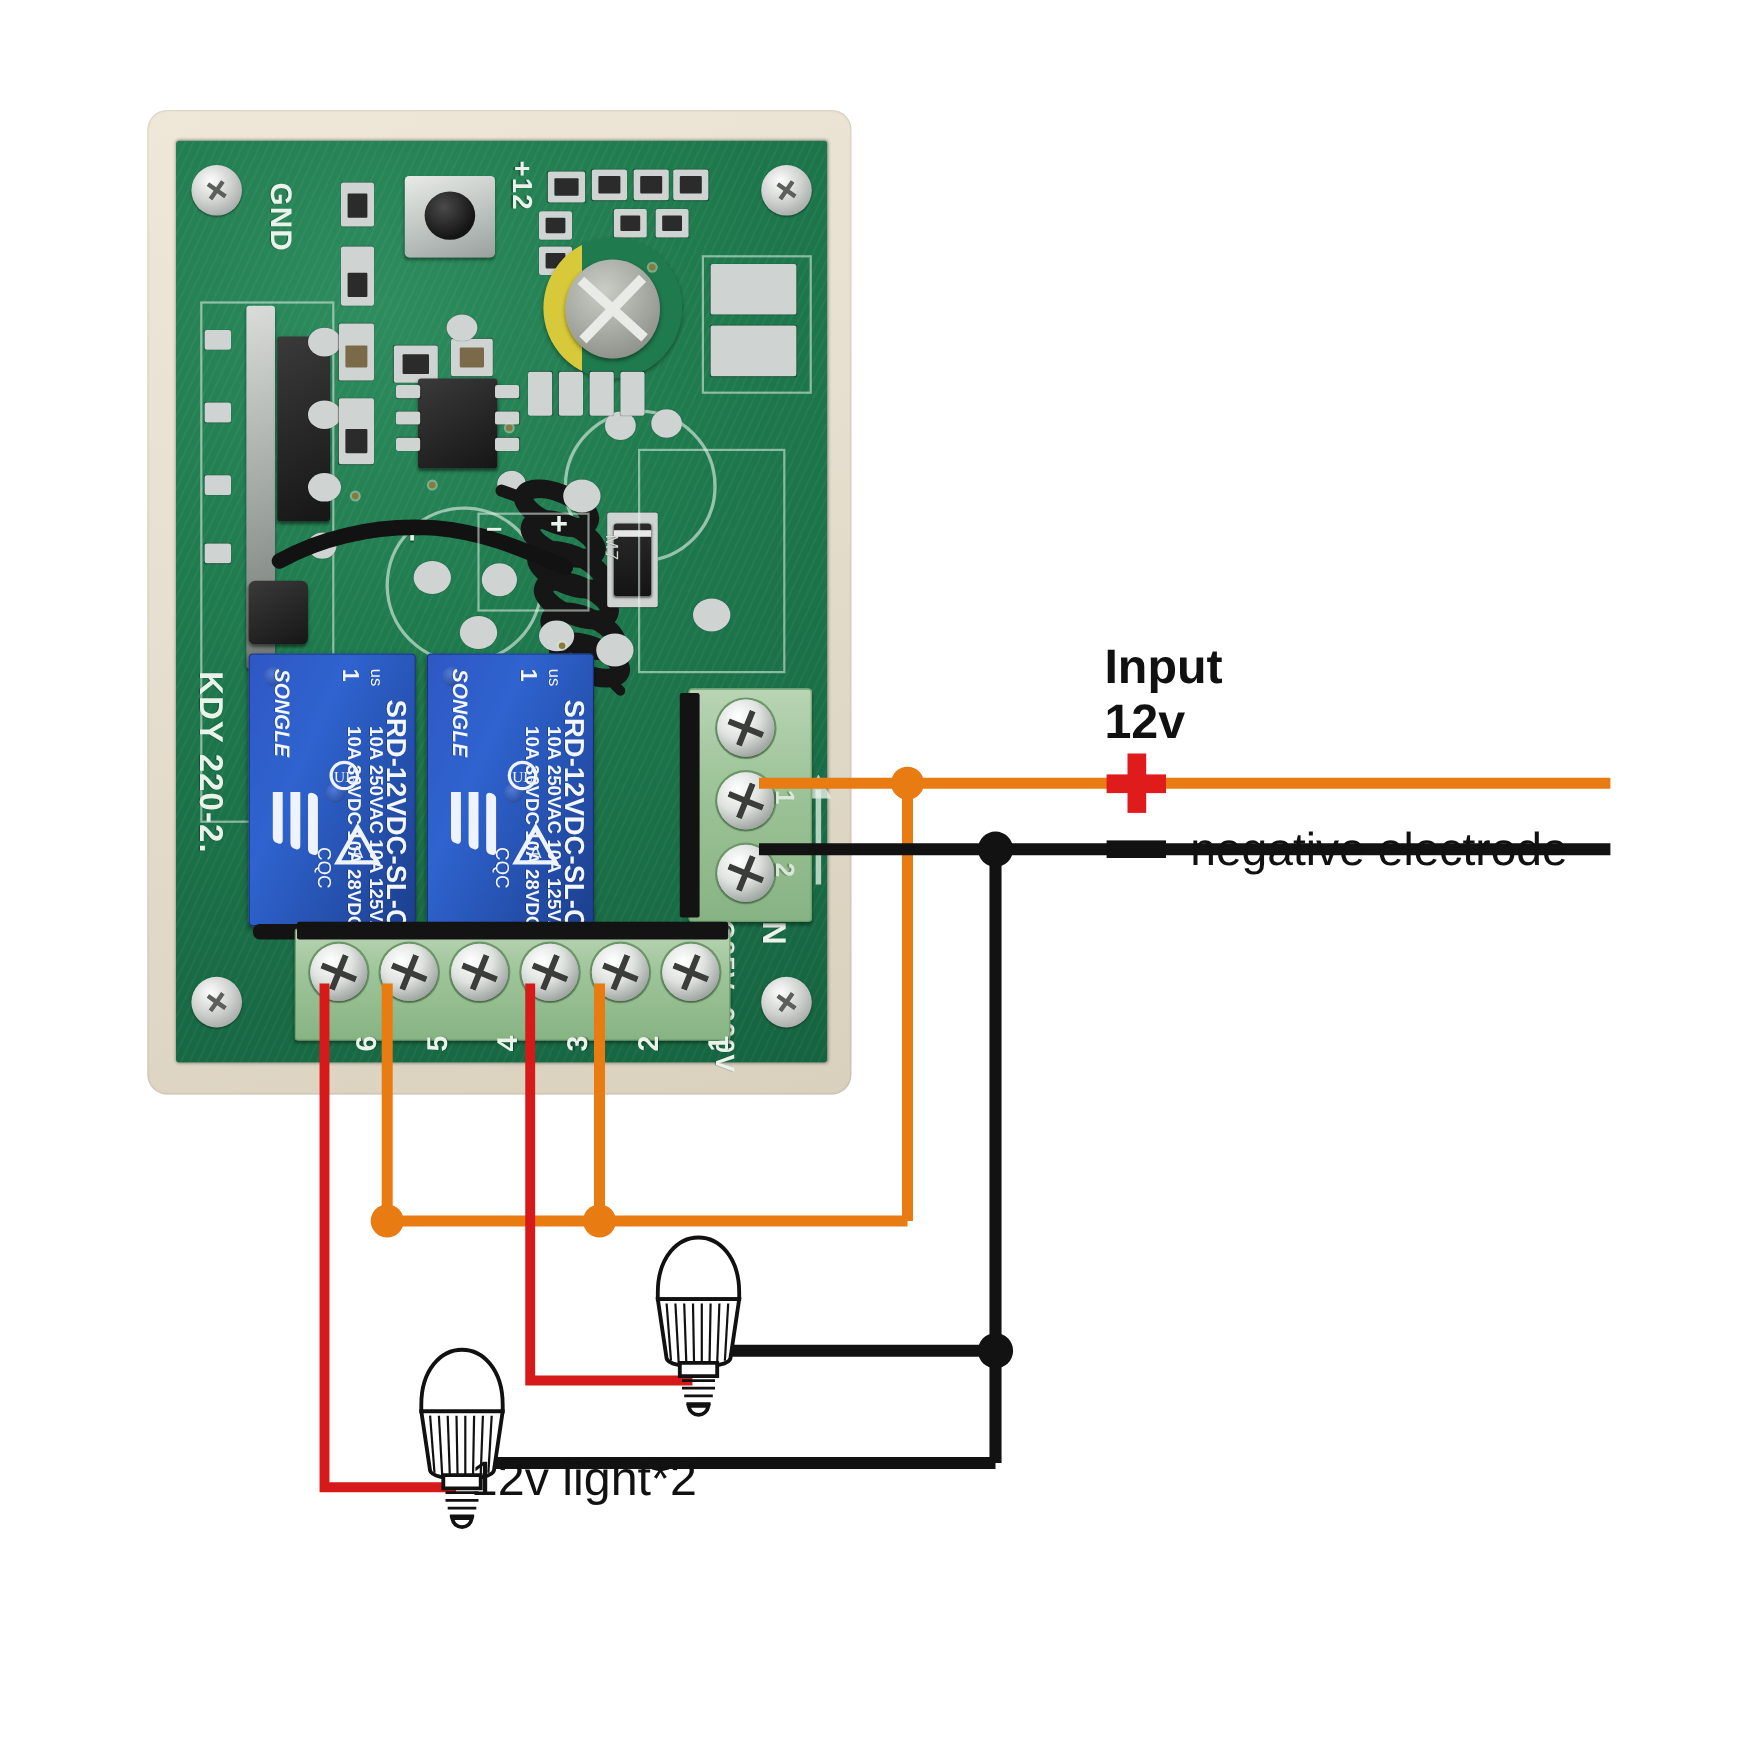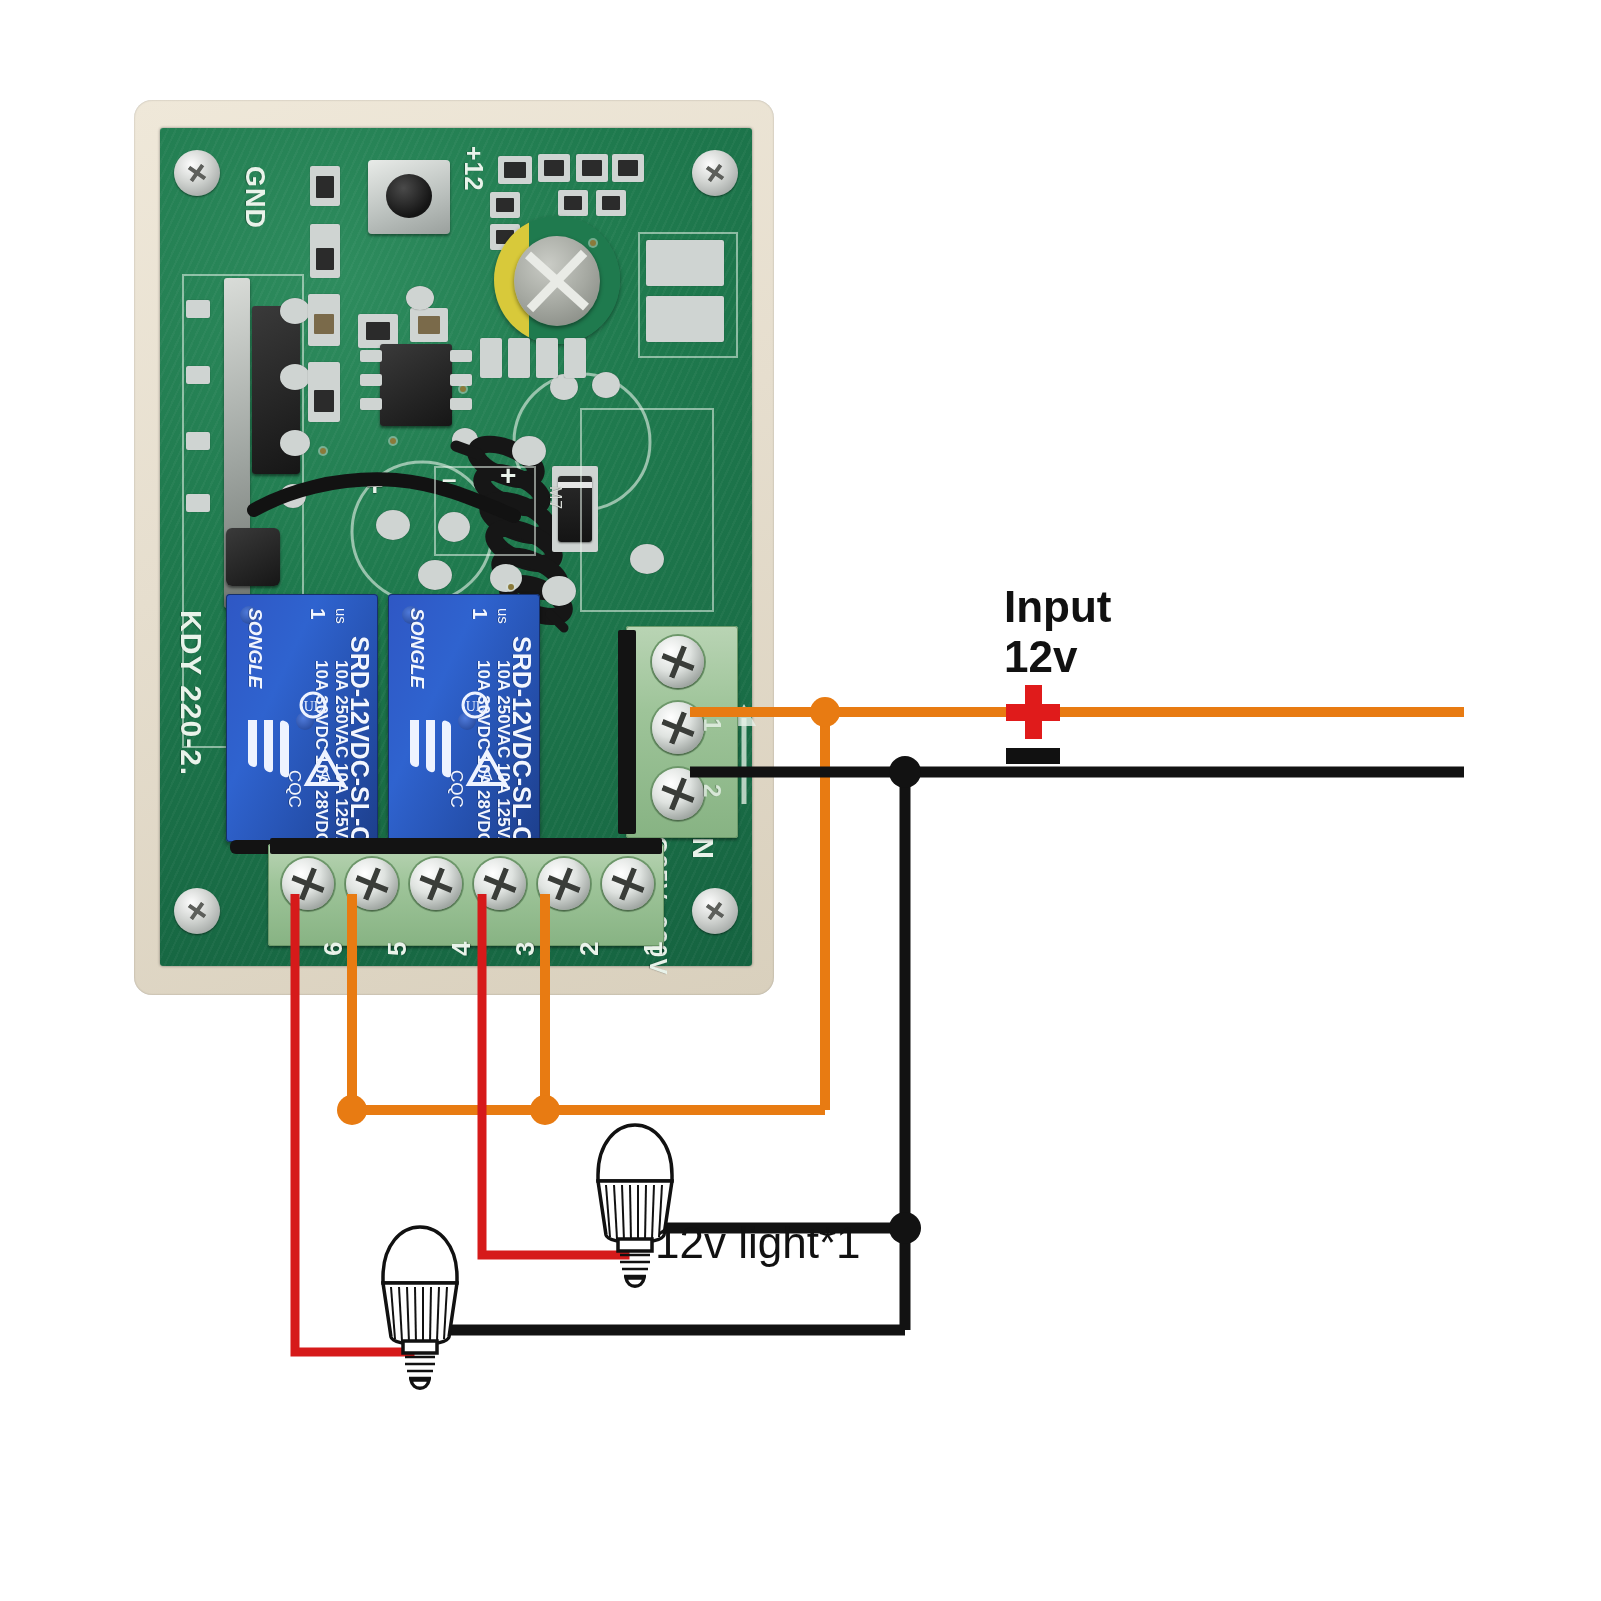--- a/index.html
+++ b/index.html
@@ -424,30 +424,31 @@
       <g stroke-width="2.5" fill="none">
         <path d="M50 140 H80"></path>
         <path d="M50 147 H80"></path>
         <path d="M52 154 H78"></path>
         <path d="M54 161 H76"></path>
       </g>
       <path d="M56 163 C58 174, 72 174, 74 163 Z"></path>
     </g>
   </svg>
 
-  <div class="wlabel" style="left:655px;top:1218px;font-size:44px;">12v light*1</div>
+  <div class="wlabel" style="left:428px;top:1320px;font-size:44px;">12v light*2</div>
 
   <div class="legend">
     <div class="ltitle" style="left:1004px;top:582px;font-size:44px;">Input 12v</div>
 
     <div class="lrow" style="left:1006px;top:685px;">
       <div class="lplus">
         <i class="h"></i>
           <i class="v"></i>
       </div>
     </div>
 
     <div class="lrow" style="left:1006px;top:748px;">
       <div class="lminus"></div>
+      <div class="ltext" style="font-size:42px;">negative electrode</div>
     </div>
   </div>
 
 </div>
 
 </body></html>

